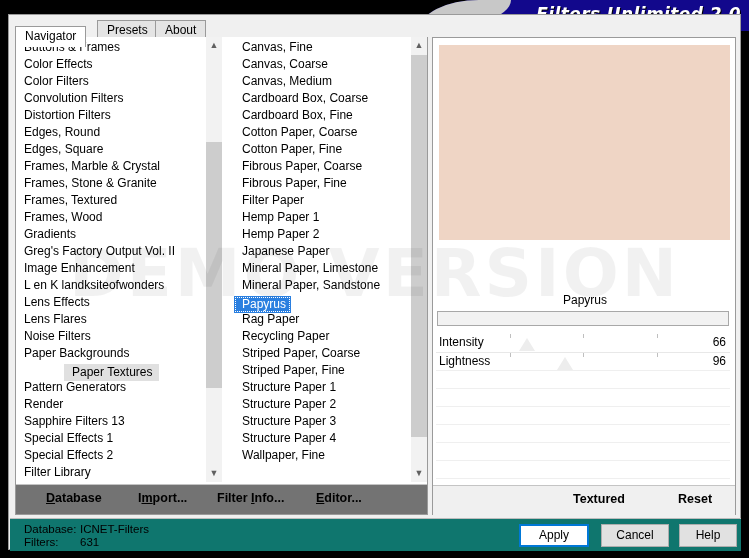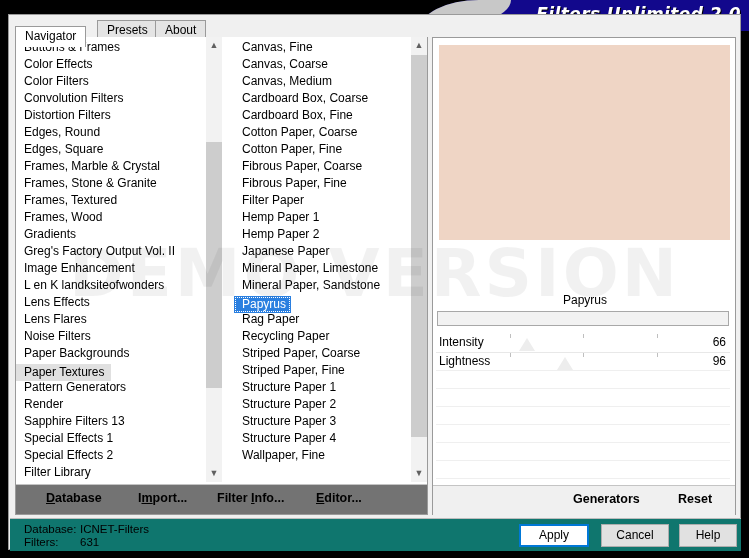--- a/index.html
+++ b/index.html
@@ -135,20 +135,21 @@
     color: #000;
     padding-left: 8px;
     white-space: nowrap;
     cursor: default;
     box-sizing: border-box;
   }
   .list-item.selected-grey {
     background: #E0E0E0;
     display: inline-block;
     padding-right: 6px;
+    margin-left: 48px;
   }
   .list-item.selected-blue {
     background: #2A7FE0;
     color: #FFFFFF;
     display: inline-block;
     padding-right: 5px;
     outline: 1px dotted #ffffff;
     outline-offset: -2px;
   }
   .li-wrap { height: 17px; }
@@ -566,21 +567,21 @@
           <div class="srow-empty"></div>
           <div class="srow-empty"></div>
           <div class="srow-empty"></div>
           <div class="srow-empty"></div>
           <div class="srow-empty"></div>
           <div class="srow-empty"></div>
           <div class="srow-empty"></div>
         </div>
 
       <div class="randomrow">
-        <div class="action-link" style="left:140px;">Generators</div>
+        <div class="action-link" style="left:140px;">Textured</div>
         <div class="action-link" style="left:245px;">Reset</div>
       </div>
     </div>
 
     <div class="footer">
       <div class="status-line status-label l1">Database:</div>
       <div class="status-line status-value l1">ICNET-Filters</div>
       <div class="status-line status-label l2">Filters:</div>
       <div class="status-line status-value l2">631</div>
 

